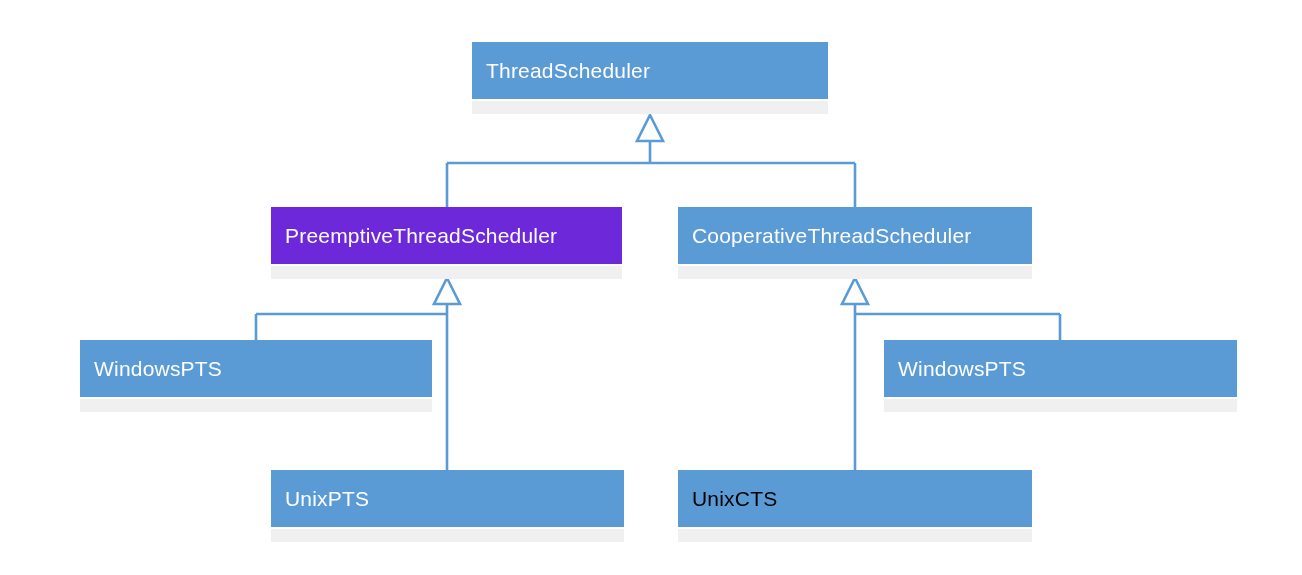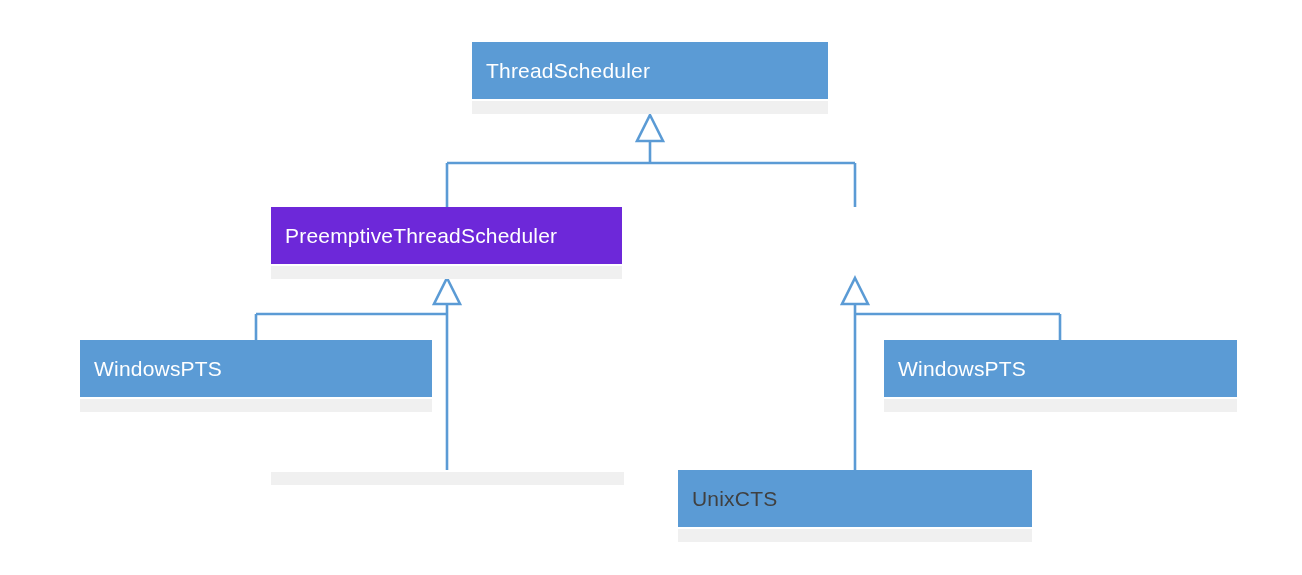--- a/index.html
+++ b/index.html
@@ -96,33 +96,38 @@
   <div class="uml-box" style="left:472px; top:42px; width:356px;">
     <div class="title-band" style="background: rgb(91, 155, 213); color: rgb(255, 255, 255);">ThreadScheduler</div>
     <div class="body-band" style="background: rgb(240, 240, 240);"></div>
   </div>
 
   <div class="uml-box" style="left:271px; top:207px; width:351px;">
     <div class="title-band" style="background: #6d28d9; color: rgb(255, 255, 255);">PreemptiveThreadScheduler</div>
     <div class="body-band" style="background: rgb(240, 240, 240);"></div>
   </div>
 
+  <div class="uml-box" style="left:678px; top:207px; width:354px;">
+    <div class="title-band" style="background: rgb(91, 155, 213); color: rgb(255, 255, 255);">CooperativeThreadScheduler</div>
+    <div class="body-band" style="background: rgb(240, 240, 240);"></div>
+  </div>
 
   <div class="uml-box" style="left:80px; top:340px; width:352px;">
     <div class="title-band" style="background: rgb(91, 155, 213); color: rgb(255, 255, 255);">WindowsPTS</div>
     <div class="body-band" style="background: rgb(240, 240, 240);"></div>
   </div>
 
   <div class="uml-box" style="left:884px; top:340px; width:353px;">
     <div class="title-band" style="background: rgb(91, 155, 213); color: rgb(255, 255, 255);">WindowsPTS</div>
     <div class="body-band" style="background: rgb(240, 240, 240);"></div>
   </div>
 
   <div class="uml-box" style="left:271px; top:470px; width:353px;">
+    <div class="title-band" style="background: rgb(91, 155, 213); color: rgb(255, 255, 255);">UnixPTS</div>
     <div class="body-band" style="background: rgb(240, 240, 240);"></div>
   </div>
 
   <div class="uml-box" style="left:678px; top:470px; width:354px;">
-    <div class="title-band" style="background: rgb(91, 155, 213); color: #404040;">UnixCTS</div>
+    <div class="title-band" style="background: rgb(91, 155, 213); color: #000000;">UnixCTS</div>
     <div class="body-band" style="background: rgb(240, 240, 240);"></div>
   </div>
 
 </div>
 
 </body></html>

